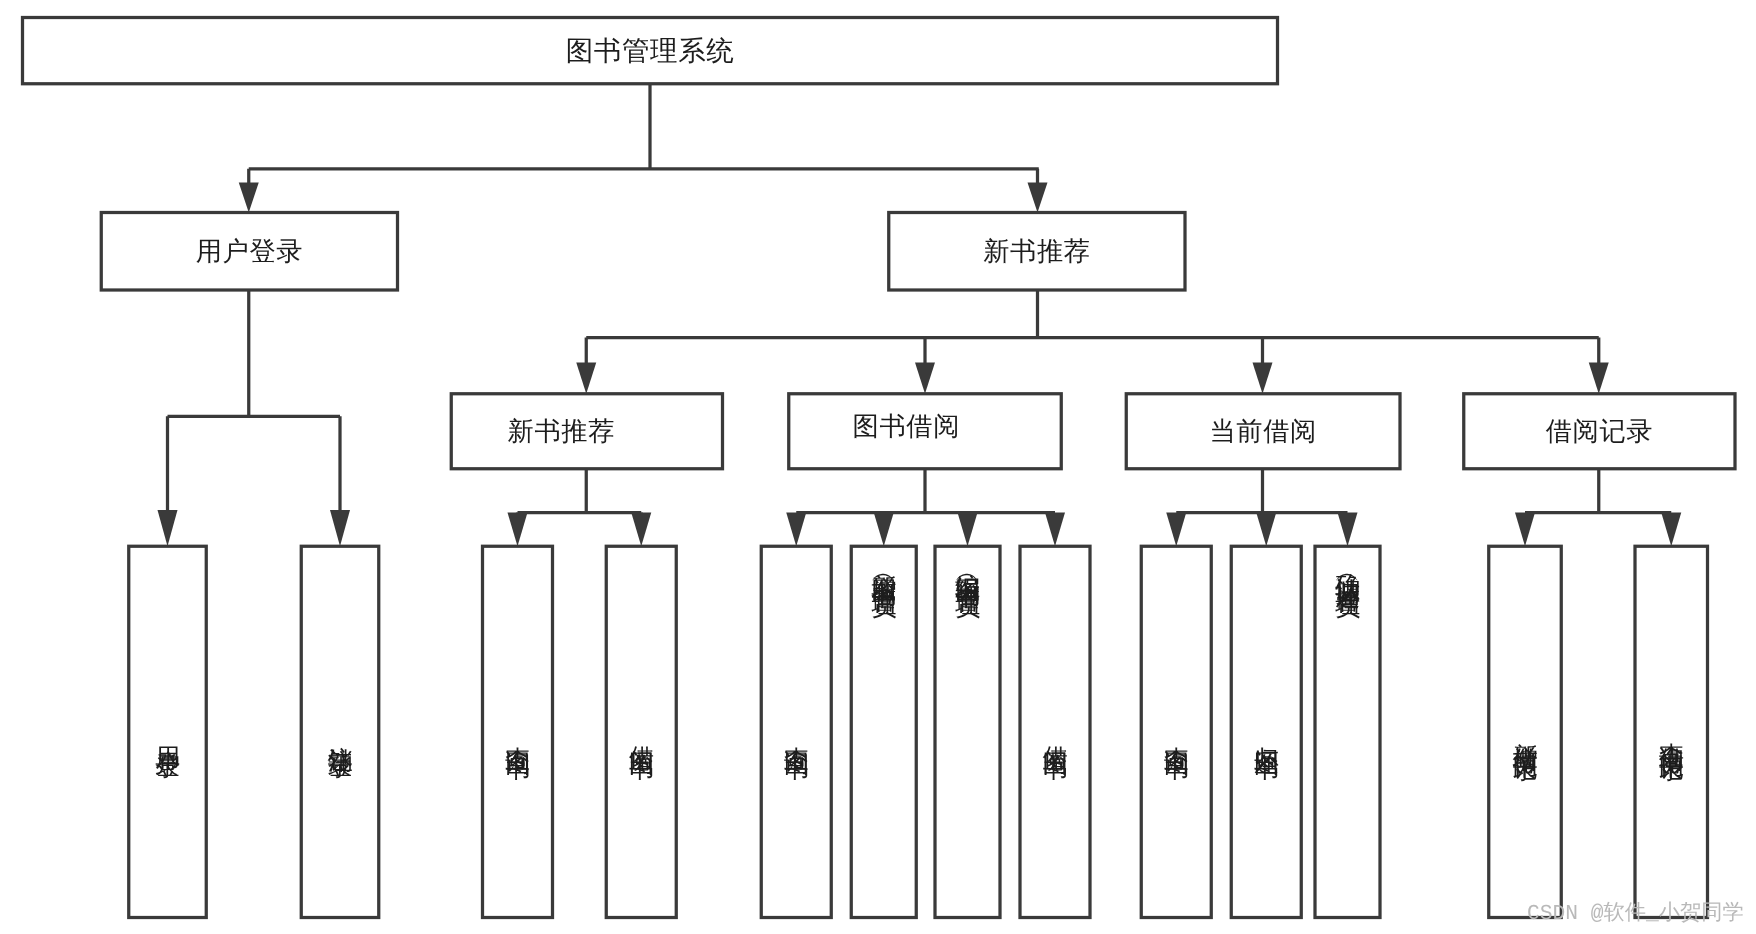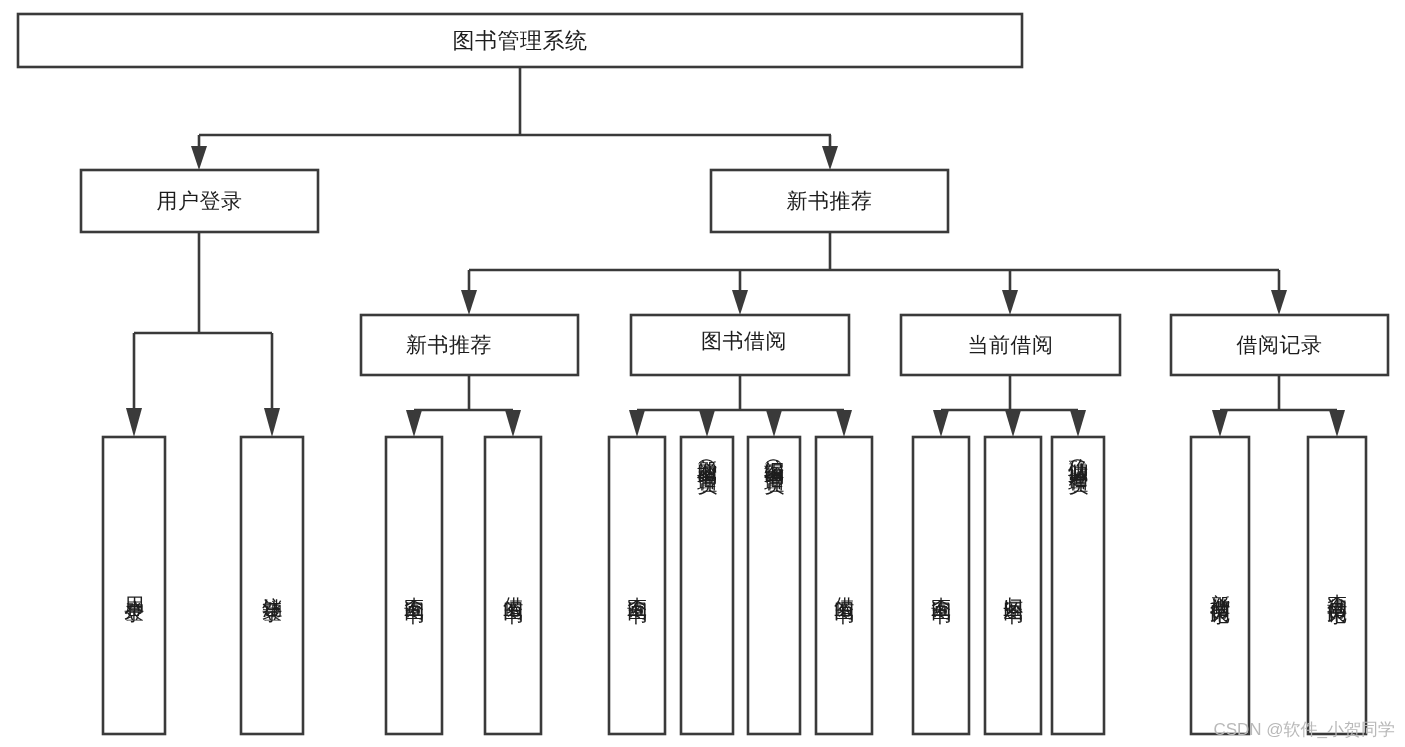--- a/index.html
+++ b/index.html
@@ -72,21 +72,21 @@
     white-space: nowrap;
     letter-spacing: 0.5px;
   }
   .hlabel-text.root {
     font-size: 22px;
   }
   #watermark {
     position: absolute;
     right: 10px;
     bottom: 6px;
-    font-family: Liberation Sans, sans-serif;
+    font-family: Liberation Mono, monospace;
     font-size: 17px;
     color: #b9b9b9;
     white-space: nowrap;
     user-select: none;
   }
 </style>
 </head>
 <body>
 
 <div id="diagram-root">
@@ -190,21 +190,21 @@
   </div>
   <div class="hlabel-wrap" style="left:81px; top:170px; width:237px; height:62px;">
     <span class="hlabel-text">用户登录</span>
   </div>
   <div class="hlabel-wrap" style="left:711px; top:170px; width:237px; height:62px;">
     <span class="hlabel-text">新书推荐</span>
   </div>
   <div class="hlabel-wrap" style="left:361px; top:315px; width:176px; height:60px;">
     <span class="hlabel-text">新书推荐</span>
   </div>
-  <div class="hlabel-wrap" style="left:635px; top:315px; width:218px; height:52px;">
+  <div class="hlabel-wrap" style="left:616px; top:315px; width:218px; height:52px;">
     <span class="hlabel-text">图书借阅</span>
   </div>
   <div class="hlabel-wrap" style="left:1171px; top:315px; width:217px; height:60px;">
     <span class="hlabel-text">借阅记录</span>
   </div>
   <div class="hlabel-wrap" style="left:901px; top:315px; width:219px; height:60px;">
     <span class="hlabel-text">当前借阅</span>
   </div>
 
   <div class="vlabel-wrap" style="left:103px; top:437px; width:62px; height:297px;">

